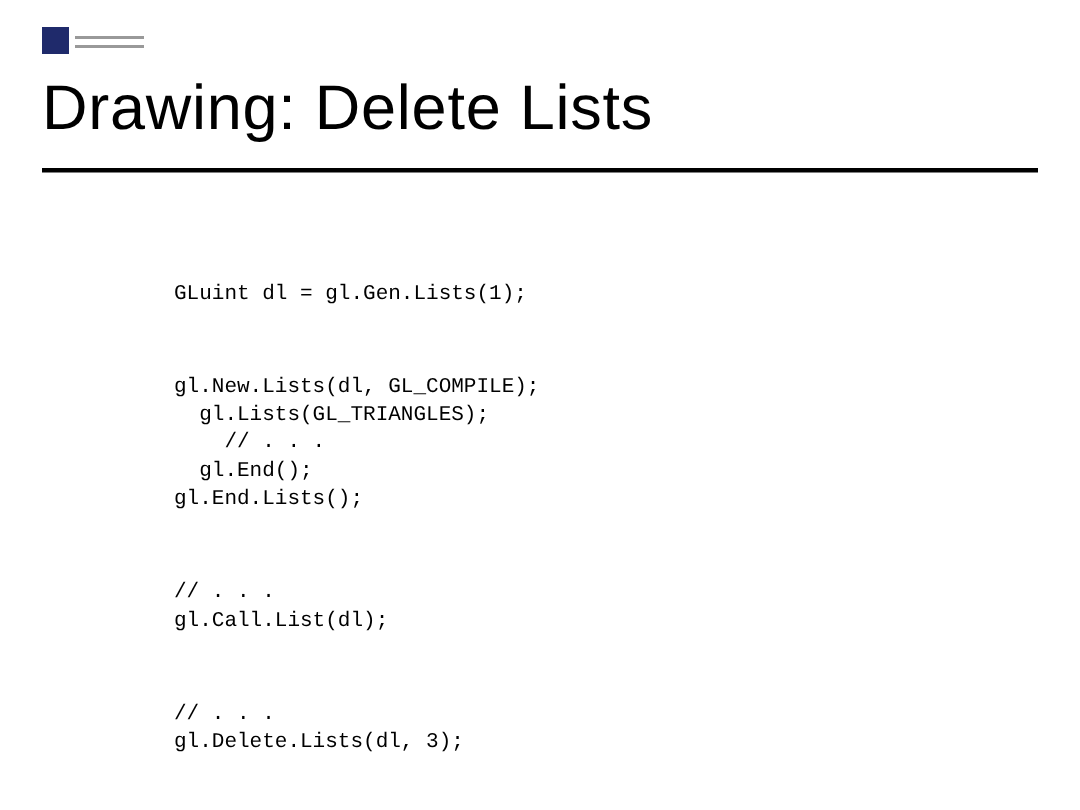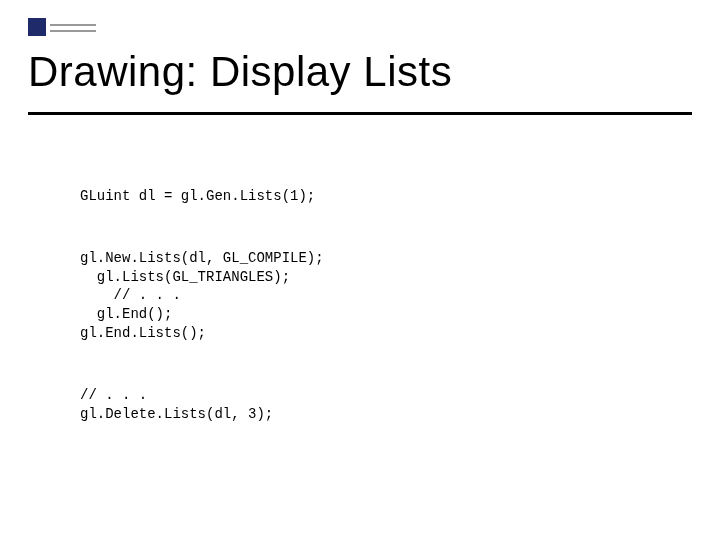--- a/index.html
+++ b/index.html
@@ -63,39 +63,42 @@
     top: 168px;
     left: 80px;
     font-family: "Courier New", Courier, monospace;
     font-size: 14px;
     line-height: 1.35;
     color: #000000;
     white-space: pre;
   }
   .code .block {
     margin-bottom: 24px;
+    margin-left: 36px;
   }
 </style>
 </head>
 <body>
 
 <div class="slide">
 
   <div class="deco-square"></div>
   <div class="deco-line-top"></div>
   <div class="deco-line-bottom"></div>
 
-  <div class="title">Drawing:  Display Lists</div>
+  <div class="title">Drawing:  Delete Lists</div>
 
   <div class="rule"></div>
 
   <div class="code">
 <div class="block"><span>GLuint dl = gl.Gen.Lists(1);</span></div>
 <div class="block"><span>gl.New.Lists(dl, GL_COMPILE);</span>
 <span>  gl.Lists(GL_TRIANGLES);</span>
 <span>    // . . .</span>
 <span>  gl.End();</span>
 <span>gl.End.Lists();</span></div>
 <div class="block"><span>// . . .</span>
+<span>gl.Call.List(dl);</span></div>
+<div class="block"><span>// . . .</span>
 <span>gl.Delete.Lists(dl, 3);</span></div>
   </div>
 
 </div>
 
 </body></html>

